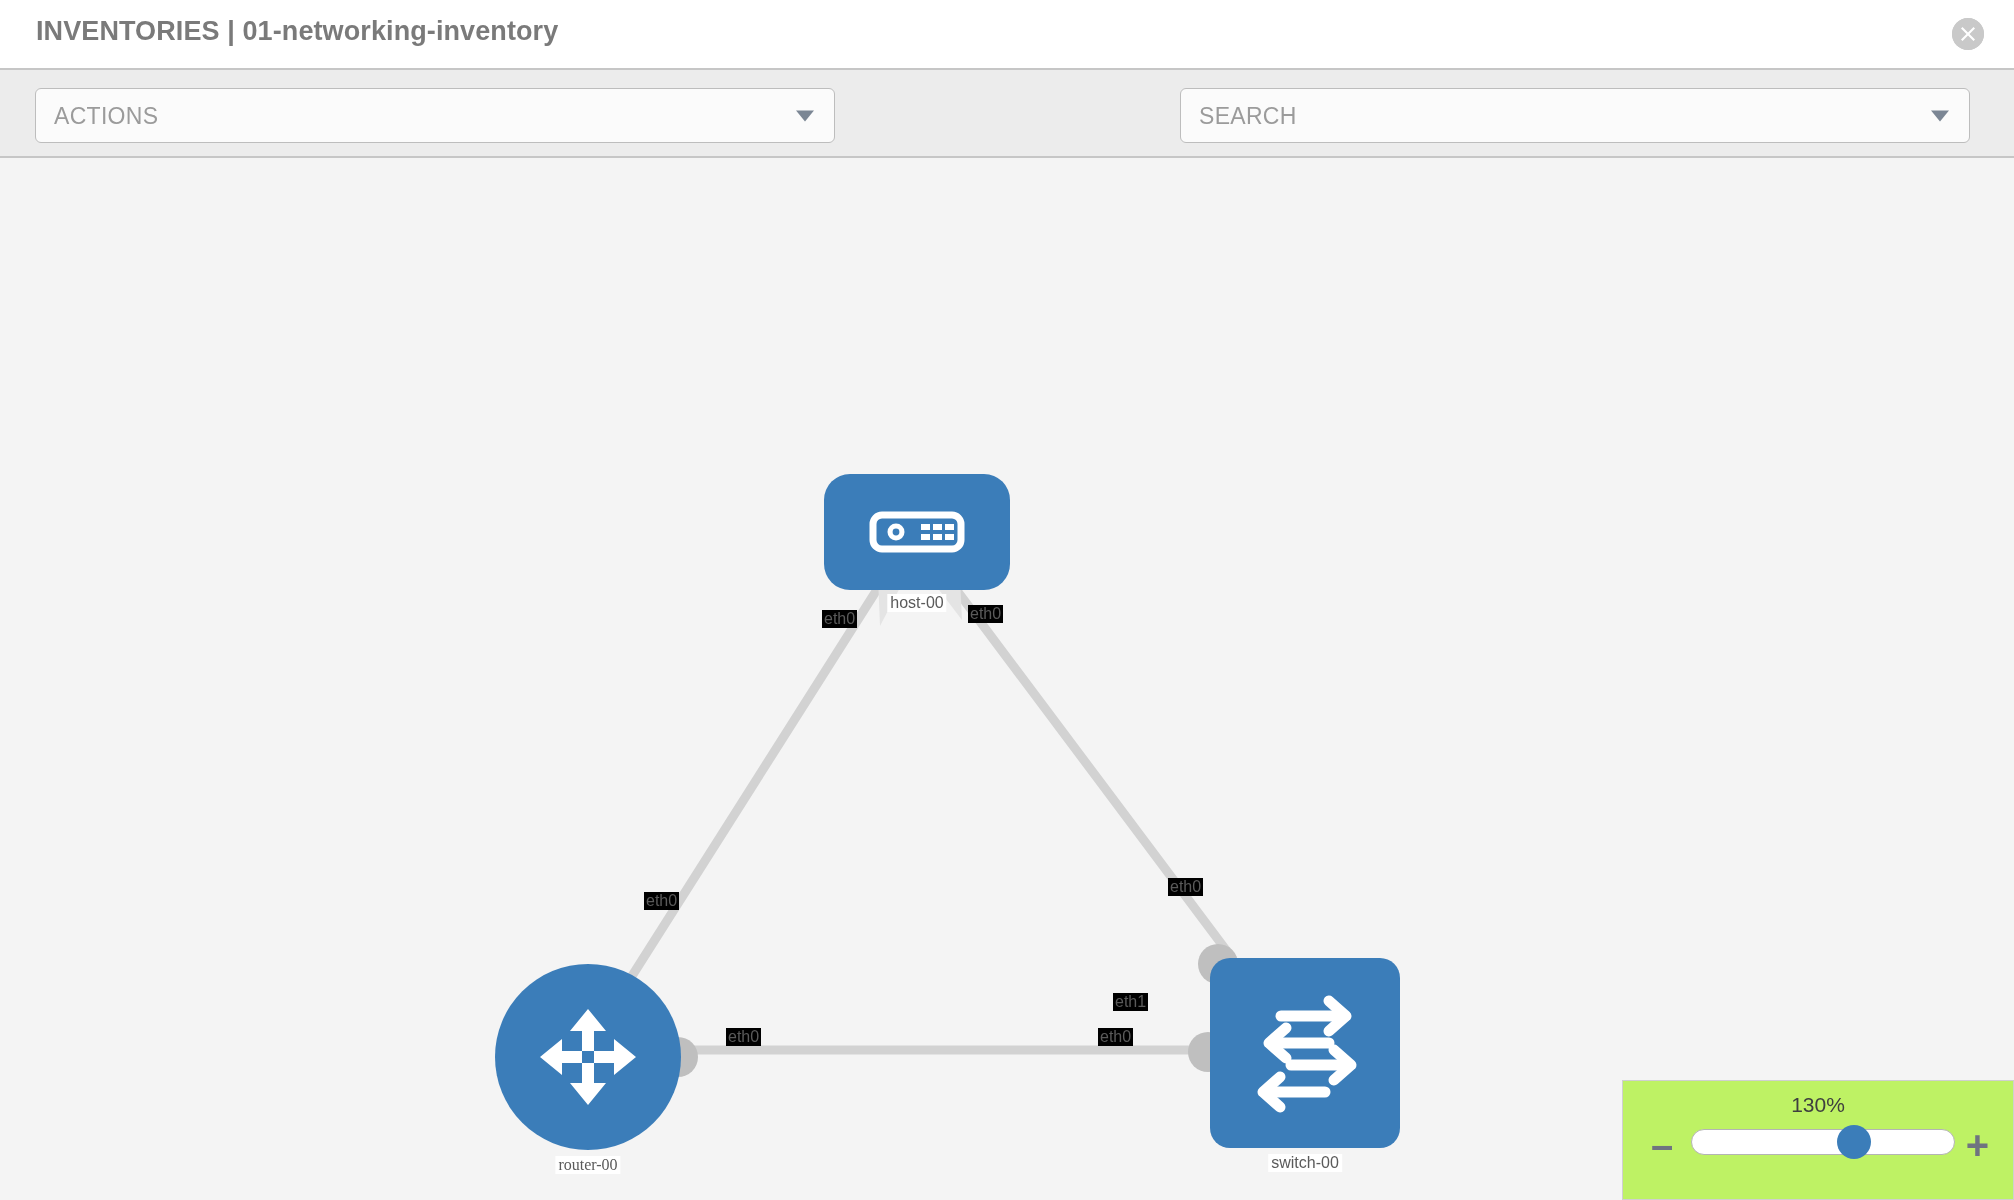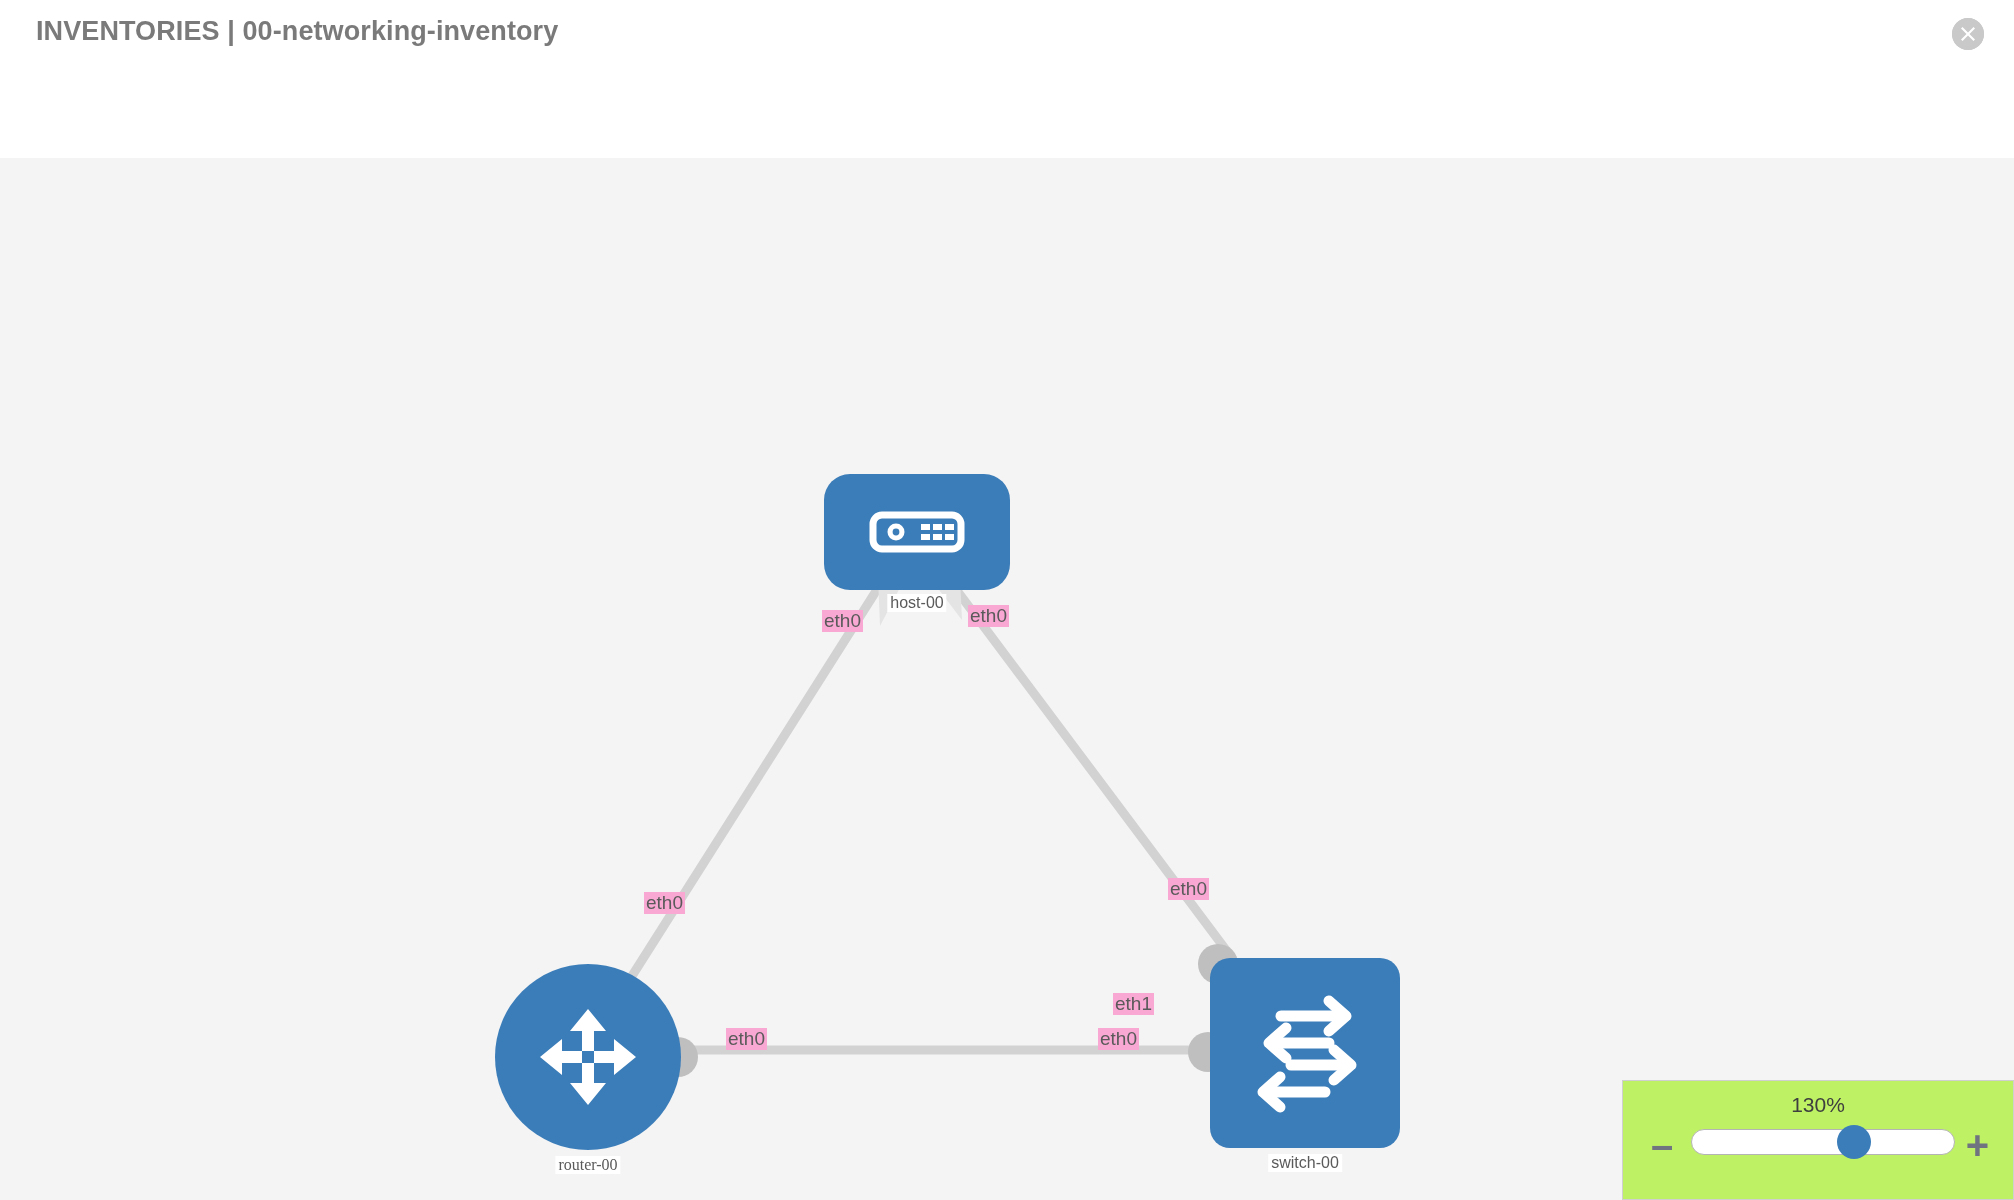--- a/index.html
+++ b/index.html
@@ -86,22 +86,22 @@
     white-space: nowrap;
     font-size: 16px; color: #5a5a5a;
     background: #ffffff; padding: 0 3px;
   }
   .port {
     position: absolute; width: 40px; height: 40px; border-radius: 50%;
     background: #bfbfbf; cursor: pointer;
   }
   .edge-label {
     position: absolute; white-space: nowrap;
-    font-size: 19px; color: #5a5a5a;
-    background: #f9a8d4; padding: 0 2px;
+    font-size: 16px; color: #5a5a5a;
+    background: #000000; padding: 0 2px;
   }
 
   
   #zoom-widget {
     position: absolute; right: 0; bottom: 0;
     width: 392px; height: 120px;
     background: #bef264;
     border: 1px solid #cfcfcf;
   }
   #zoom-value {
@@ -125,29 +125,57 @@
     width: 34px; height: 34px; border-radius: 50%;
     background: #3b7db9; cursor: pointer;
   }
 </style>
 </head>
 <body>
 
 <div id="app">
 
   <div id="header">
-    <div id="page-title">INVENTORIES | 00-networking-inventory</div>
+    <div id="page-title">INVENTORIES | 01-networking-inventory</div>
     <div id="close-btn">
       <svg width="32" height="32" viewBox="0 0 32 32" aria-hidden="true">
         <circle cx="16" cy="16" r="16" fill="#c9c9c9"></circle>
         <path d="M10.5 9 L16 14.5 L21.5 9 L23 10.5 L17.5 16 L23 21.5 L21.5 23 L16 17.5 L10.5 23 L9 21.5 L14.5 16 L9 10.5 Z" fill="#ffffff"></path>
       </svg>
     </div>
   </div>
 
+  <div id="toolbar">
+
+    <div class="field" id="actions-select">
+      <span class="field-label">ACTIONS</span>
+      <span class="caret"></span>
+    </div>
+
+    <div class="tool-icon" id="wrench-icon">
+      <svg width="42" height="42" viewBox="0 0 24 24" aria-hidden="true">
+        <path d="M20.3 4.1a5.6 5.6 0 0 0-6.6 6.8L3.9 20.7a1.6 1.6 0 0 0 2.3 2.3l9.8-9.8a5.6 5.6 0 0 0 6.8-6.6l-3.1 3.1-2.8-.6-.6-2.8z" fill="#7b8694" transform="translate(0,-1)"></path>
+      </svg>
+    </div>
+
+    <div class="tool-icon" id="key-icon">
+      <svg width="42" height="42" viewBox="0 0 24 24" aria-hidden="true">
+        <g fill="none" stroke="#7b8694" stroke-width="2.4" stroke-linecap="round">
+          <circle cx="8.3" cy="9.6" r="4.3"></circle>
+          <line x1="11.4" y1="12.7" x2="19.5" y2="20.2"></line>
+          <line x1="17.2" y1="20.0" x2="19.3" y2="17.9"></line>
+        </g>
+      </svg>
+    </div>
+
+    <div class="field" id="search-field">
+      <span class="field-label">SEARCH</span>
+      <span class="caret"></span>
+    </div>
+  </div>
 
   <div id="canvas">
 
     <svg id="graph-svg" width="2014" height="1042" aria-hidden="true">
       <g stroke="#d2d2d2" stroke-width="9" stroke-linecap="round" fill="none">
 
         <line x1="878" y1="430" x2="618" y2="840"></line>
 
         <line x1="955" y1="430" x2="1232" y2="800"></line>
 

